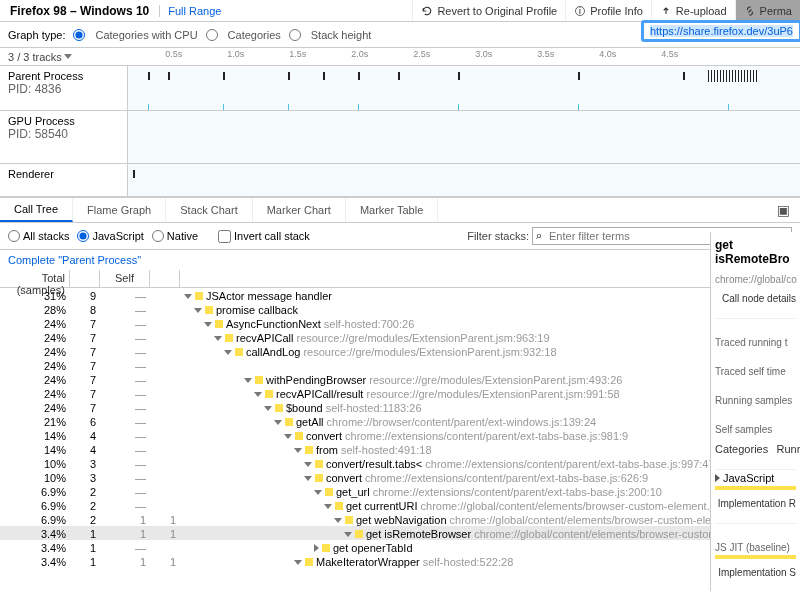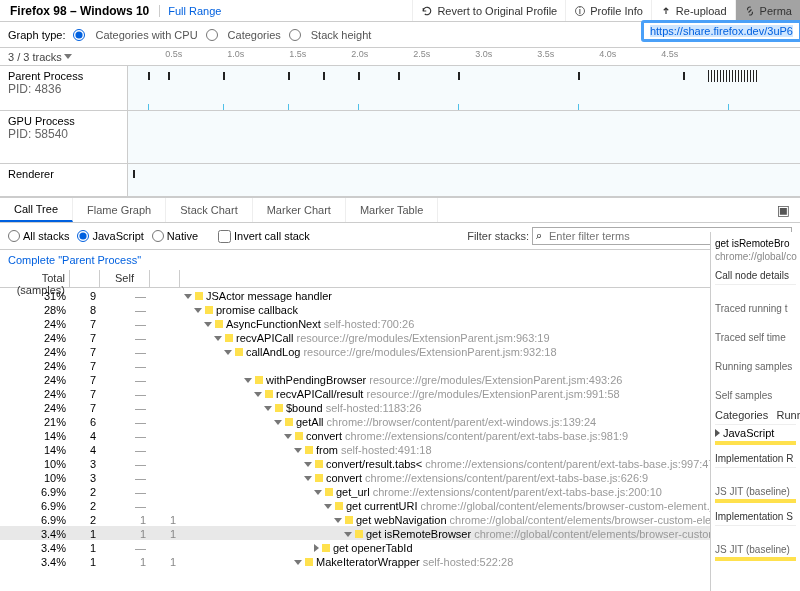--- a/index.html
+++ b/index.html
@@ -58,23 +58,23 @@
 .row .p2 { width: 30px; text-align: right; padding-right: 4px; }
 .row .p3 { width: 50px; text-align: right; padding-right: 4px; color: #888; }
 .row .p4 { width: 30px; text-align: right; padding-right: 4px; color: #888; }
 .row .fn { flex: 1; white-space: nowrap; overflow: hidden; display: flex; align-items: center; gap: 3px; }
 .tri { display: inline-block; width: 0; height: 0; border-left: 4px solid transparent; border-right: 4px solid transparent; border-top: 5px solid #777; }
 .tri.r { border-top: 4px solid transparent; border-bottom: 4px solid transparent; border-left: 5px solid #777; border-right: none; }
 .sq { display: inline-block; width: 8px; height: 8px; background: #ffe14d; flex-shrink: 0; }
 .fn .src { color: #999; }
 
 .rightpane { position: absolute; right: 0; top: 232px; width: 90px; background: #fff; border-left: 1px solid #ccc; height: 360px; padding: 6px 4px; overflow: hidden; }
-.rightpane h3 { font-size: 10px; font-weight: 400; margin-bottom: 2px; }
+.rightpane h3 { font-size: 12px; font-weight: 700; margin-bottom: 8px; }
 .rightpane .sub { font-size: 10px; color: #888; margin-bottom: 8px; }
-.rightpane .sec { font-size: 10px; color: #333; margin-top: 8px; border-bottom: 1px solid #eee; padding-bottom: 3px; }
+.rightpane .sec { font-size: 10px; color: #333; margin-top: 8px; border-bottom: 1px solid #eee; padding-bottom: 14px; text-align: right; }
 .rightpane .item { font-size: 10px; color: #666; margin-top: 18px; }
 .rightpane .cat-js { display: flex; align-items: center; gap: 3px; font-size: 10px; margin-top: 2px; }
 .rightpane .cat-js .tri { border-left: 5px solid #555; border-top: 4px solid transparent; border-bottom: 4px solid transparent; border-right: none; }
 .rightpane .bar { height: 4px; background: #ffe14d; margin-top: 2px; }
 
 </style>
 </head>
 <body>
 
 <div class="topbar">

